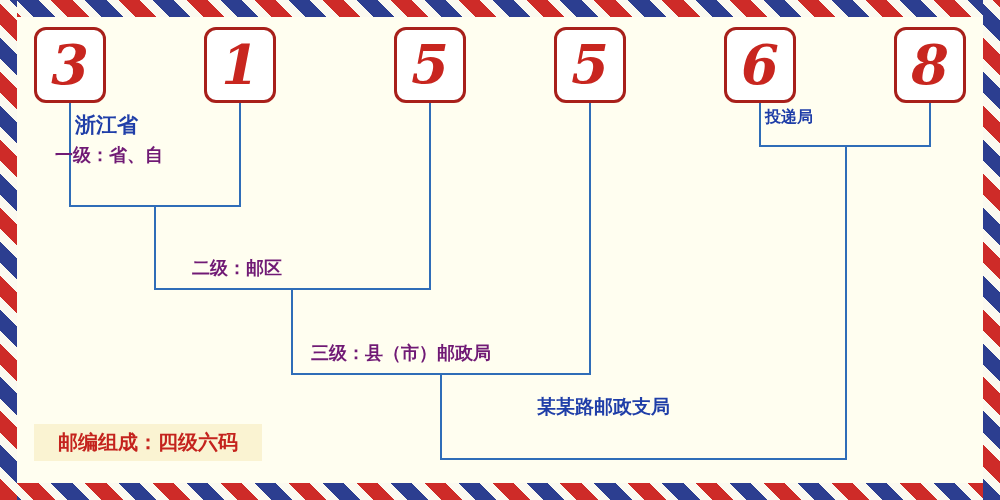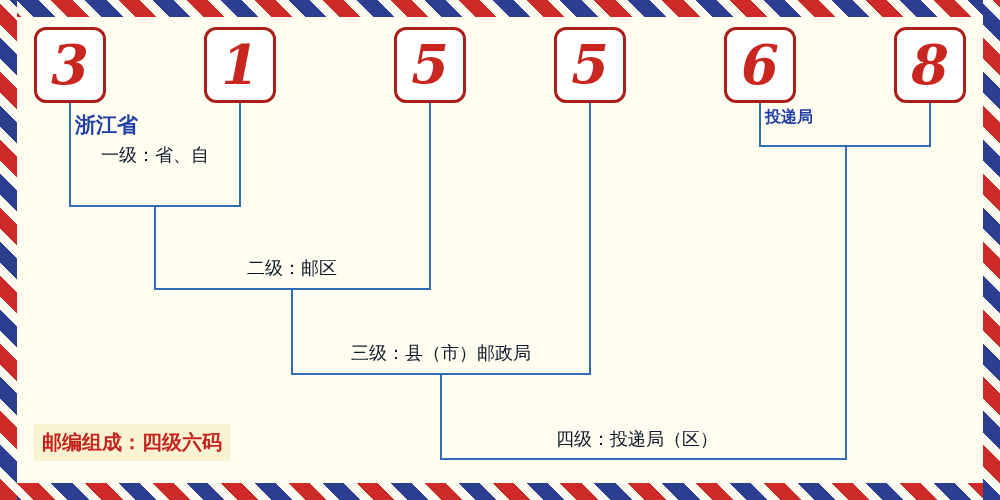--- a/index.html
+++ b/index.html
@@ -20,26 +20,26 @@
   .digit-box{position:absolute;top:27px;width:72px;height:76px;background:#ffffff;
     border:3px solid #a8201a;border-radius:12px;box-sizing:border-box;z-index:2;
     display:flex;align-items:center;justify-content:center;}
   .digit{font-family:"DejaVu Serif",serif;font-style:italic;font-weight:bold;
     font-size:54px;color:#c8261f;line-height:1;}
 
   .line{position:absolute;background:#2f6db8;z-index:1;}
 
   .name{position:absolute;color:#1f3ea8;font-weight:bold;font-size:21px;
     text-align:left;z-index:3;line-height:1.2;}
-  .desc{position:absolute;color:#0f172a;font-weight:normal;font-size:18px;
-    text-align:center;z-index:3;line-height:1.3;}
+  .desc{position:absolute;color:#701a75;font-weight:bold;font-size:18px;
+    z-index:3;line-height:1.3;}
   .desc .desc-line{line-height:23px;}
 
   .footer-badge{position:absolute;left:34px;top:424px;background:#faf3d2;
-    color:#c4231d;font-weight:bold;font-size:20px;padding:5px 8px;z-index:2;}
+    color:#c4231d;font-weight:bold;font-size:20px;padding:5px 24px;z-index:2;}
 </style>
 </head>
 <body>
 
 <div class="envelope">
 
   <div class="stripe stripe-top"></div>
   <div class="stripe stripe-bottom"></div>
   <div class="stripe stripe-left"></div>
   <div class="stripe stripe-right"></div>
@@ -85,19 +85,19 @@
 
   <div class="name" style="left:75px;top:113px;width:160px">浙江省</div>
   <div class="desc" style="left:55px;top:143px;width:200px">
     <div class="desc-line">一级：省、自</div>
   </div>
 
   <div class="desc" style="left:192px;top:256px;width:200px">二级：邮区</div>
 
   <div class="desc" style="left:311px;top:341px;width:260px">三级：县（市）邮政局</div>
 
-  <div class="desc" style="left:527px;top:427px;width:220px">四级：投递局（区）</div>
+  <div class="name" style="left:537px;top:395px;width:200px;font-size:19px">某某路邮政支局</div>
 
   <div class="name" style="left:765px;top:107px;width:160px;font-size:16px">投递局</div>
 
   <div class="footer-badge">邮编组成：四级六码</div>
 
 </div>
 
 </body></html>

